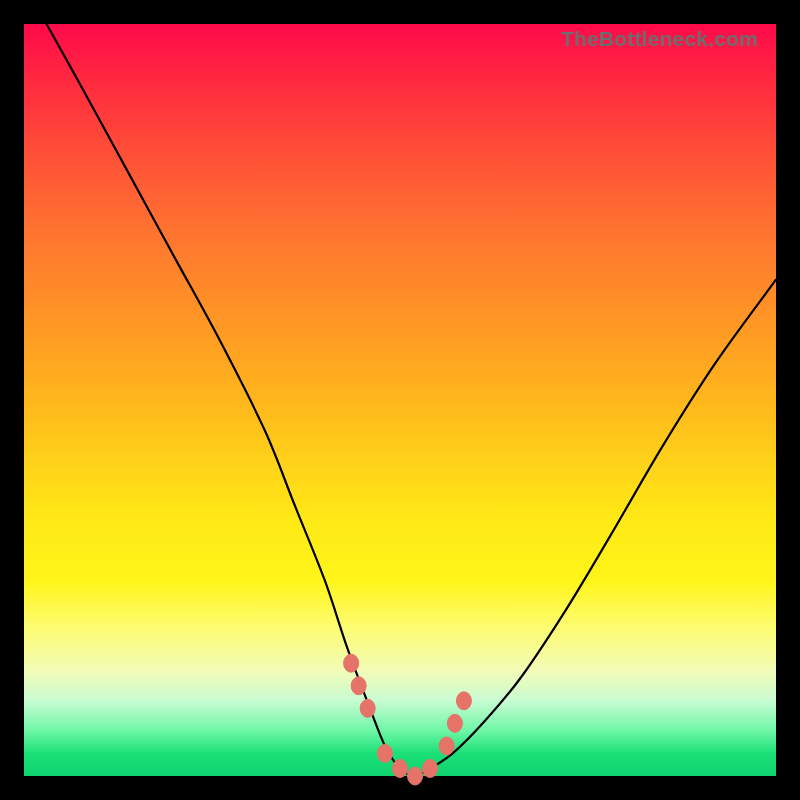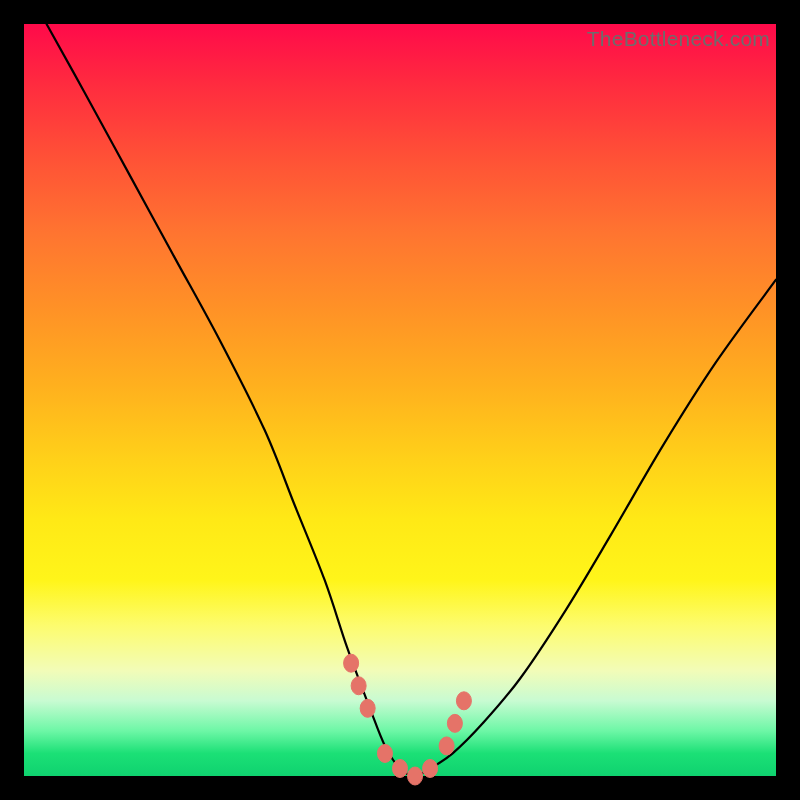--- a/index.html
+++ b/index.html
@@ -32,24 +32,24 @@
       #f2fcb8 86%,
       #c8fbd2 90%,
       #6df7a6 94%,
       #1be076 97%,
       #0fd26f 100%
     );
   }
   .watermark {
     position: absolute;
     top: 3px;
-    right: 6px;
+    right: 18px;
     color: #6d6d6d;
     font-size: 21px;
-    font-weight: 400;
+    font-weight: 700;
     letter-spacing: 0.2px;
     font-family: Arial, Helvetica, sans-serif;
   }
   svg.plot {
     position: absolute;
     left: 0;
     top: 0;
     width: 752px;
     height: 752px;
     overflow: visible;

